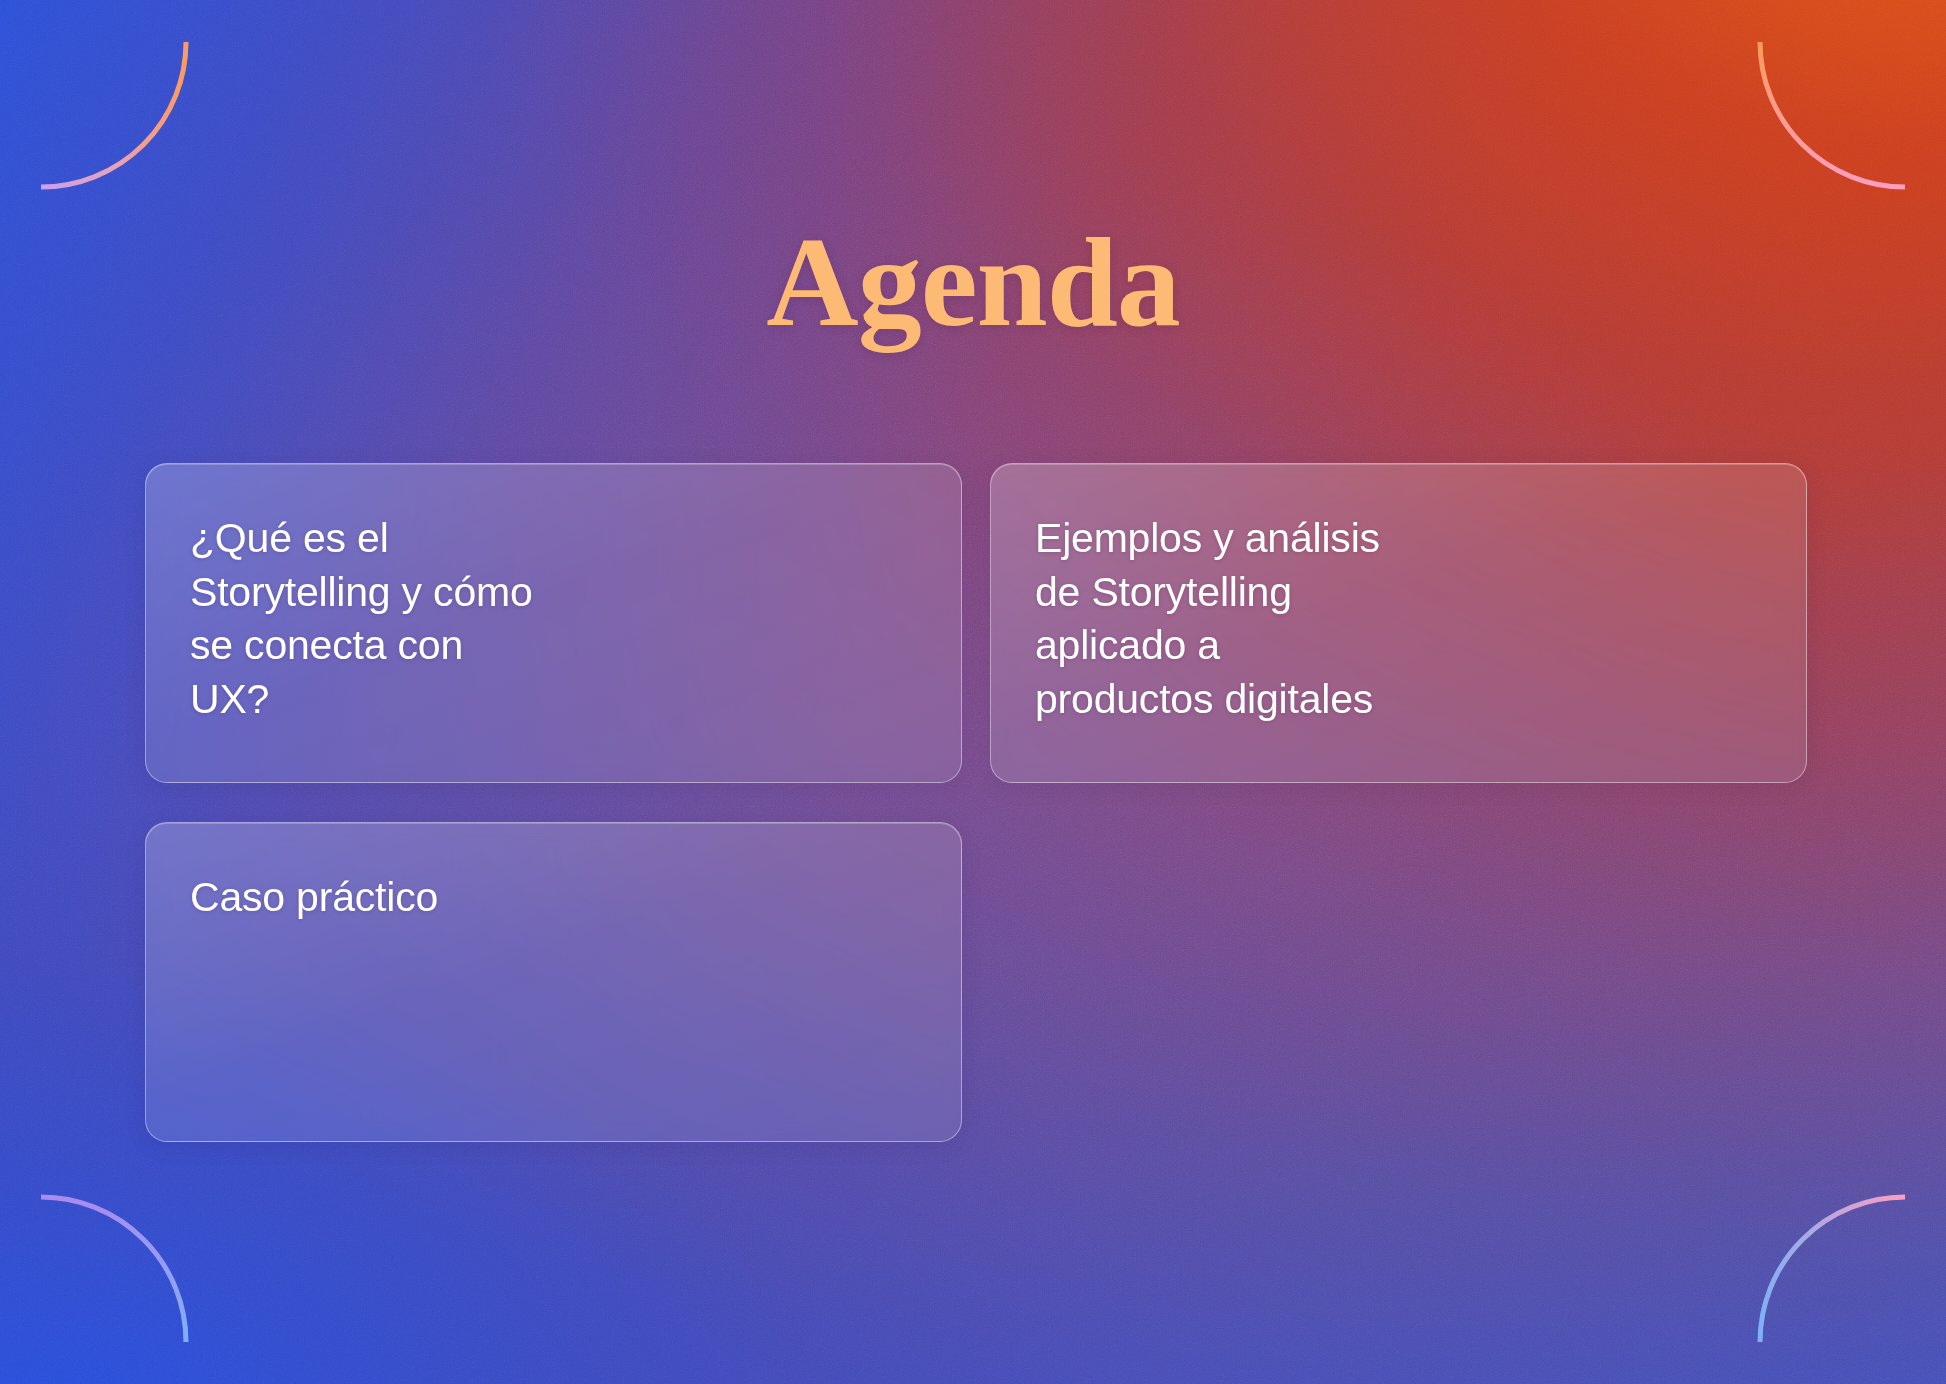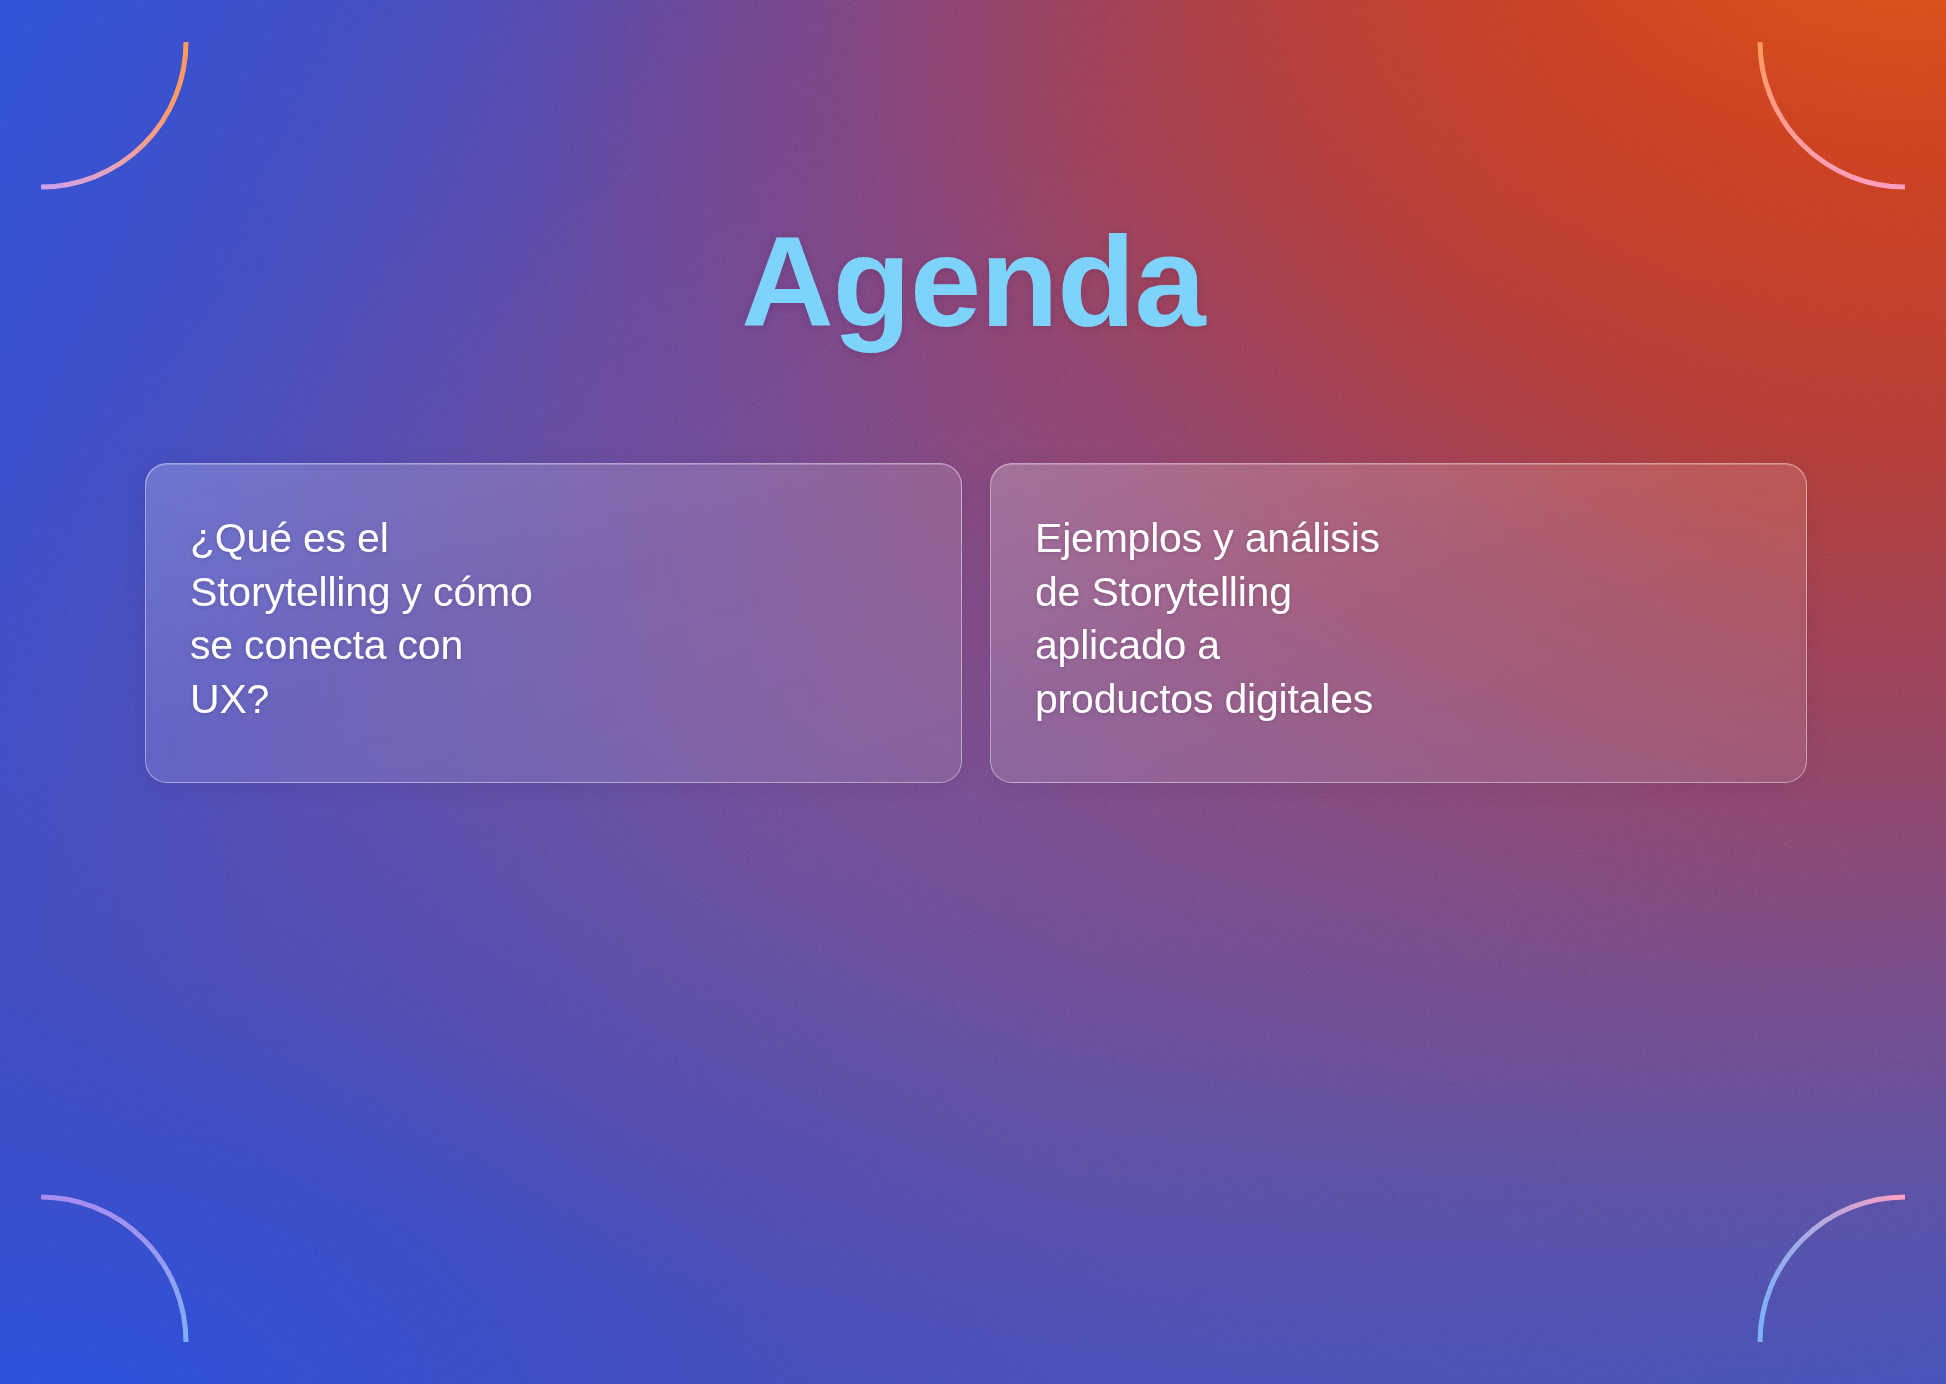--- a/index.html
+++ b/index.html
@@ -87,26 +87,26 @@
     position:absolute; inset:0;
     z-index:5;
   }
 
   
   .title {
     position:absolute;
     left:0; right:0;
     top:218px;
     text-align:center;
-    font-family:Liberation Sans, sans-serif;
+    font-family:Liberation Serif, serif;
     font-weight:700;
     font-size:128px;
     line-height:1.0;
     letter-spacing:-1px;
-    color:#7dd3fc;
+    color:#fdba74;
     text-shadow:0 2px 10px rgba(60,20,60,0.18);
   }
 
   
   .grid {
     position:absolute;
     left:145px;
     top:463px;
     width:1662px;
     display:grid;
@@ -228,17 +228,20 @@
 
 
 
       <div class="card">
         <div class="card-text">Ejemplos y análisis
 de Storytelling
 aplicado a
 productos digitales</div>
       </div>
 
+      <div class="card">
+        <div class="card-text">Caso práctico</div>
+      </div>
 
 
     </div>
   </div>
 </div>
 
 </body></html>

